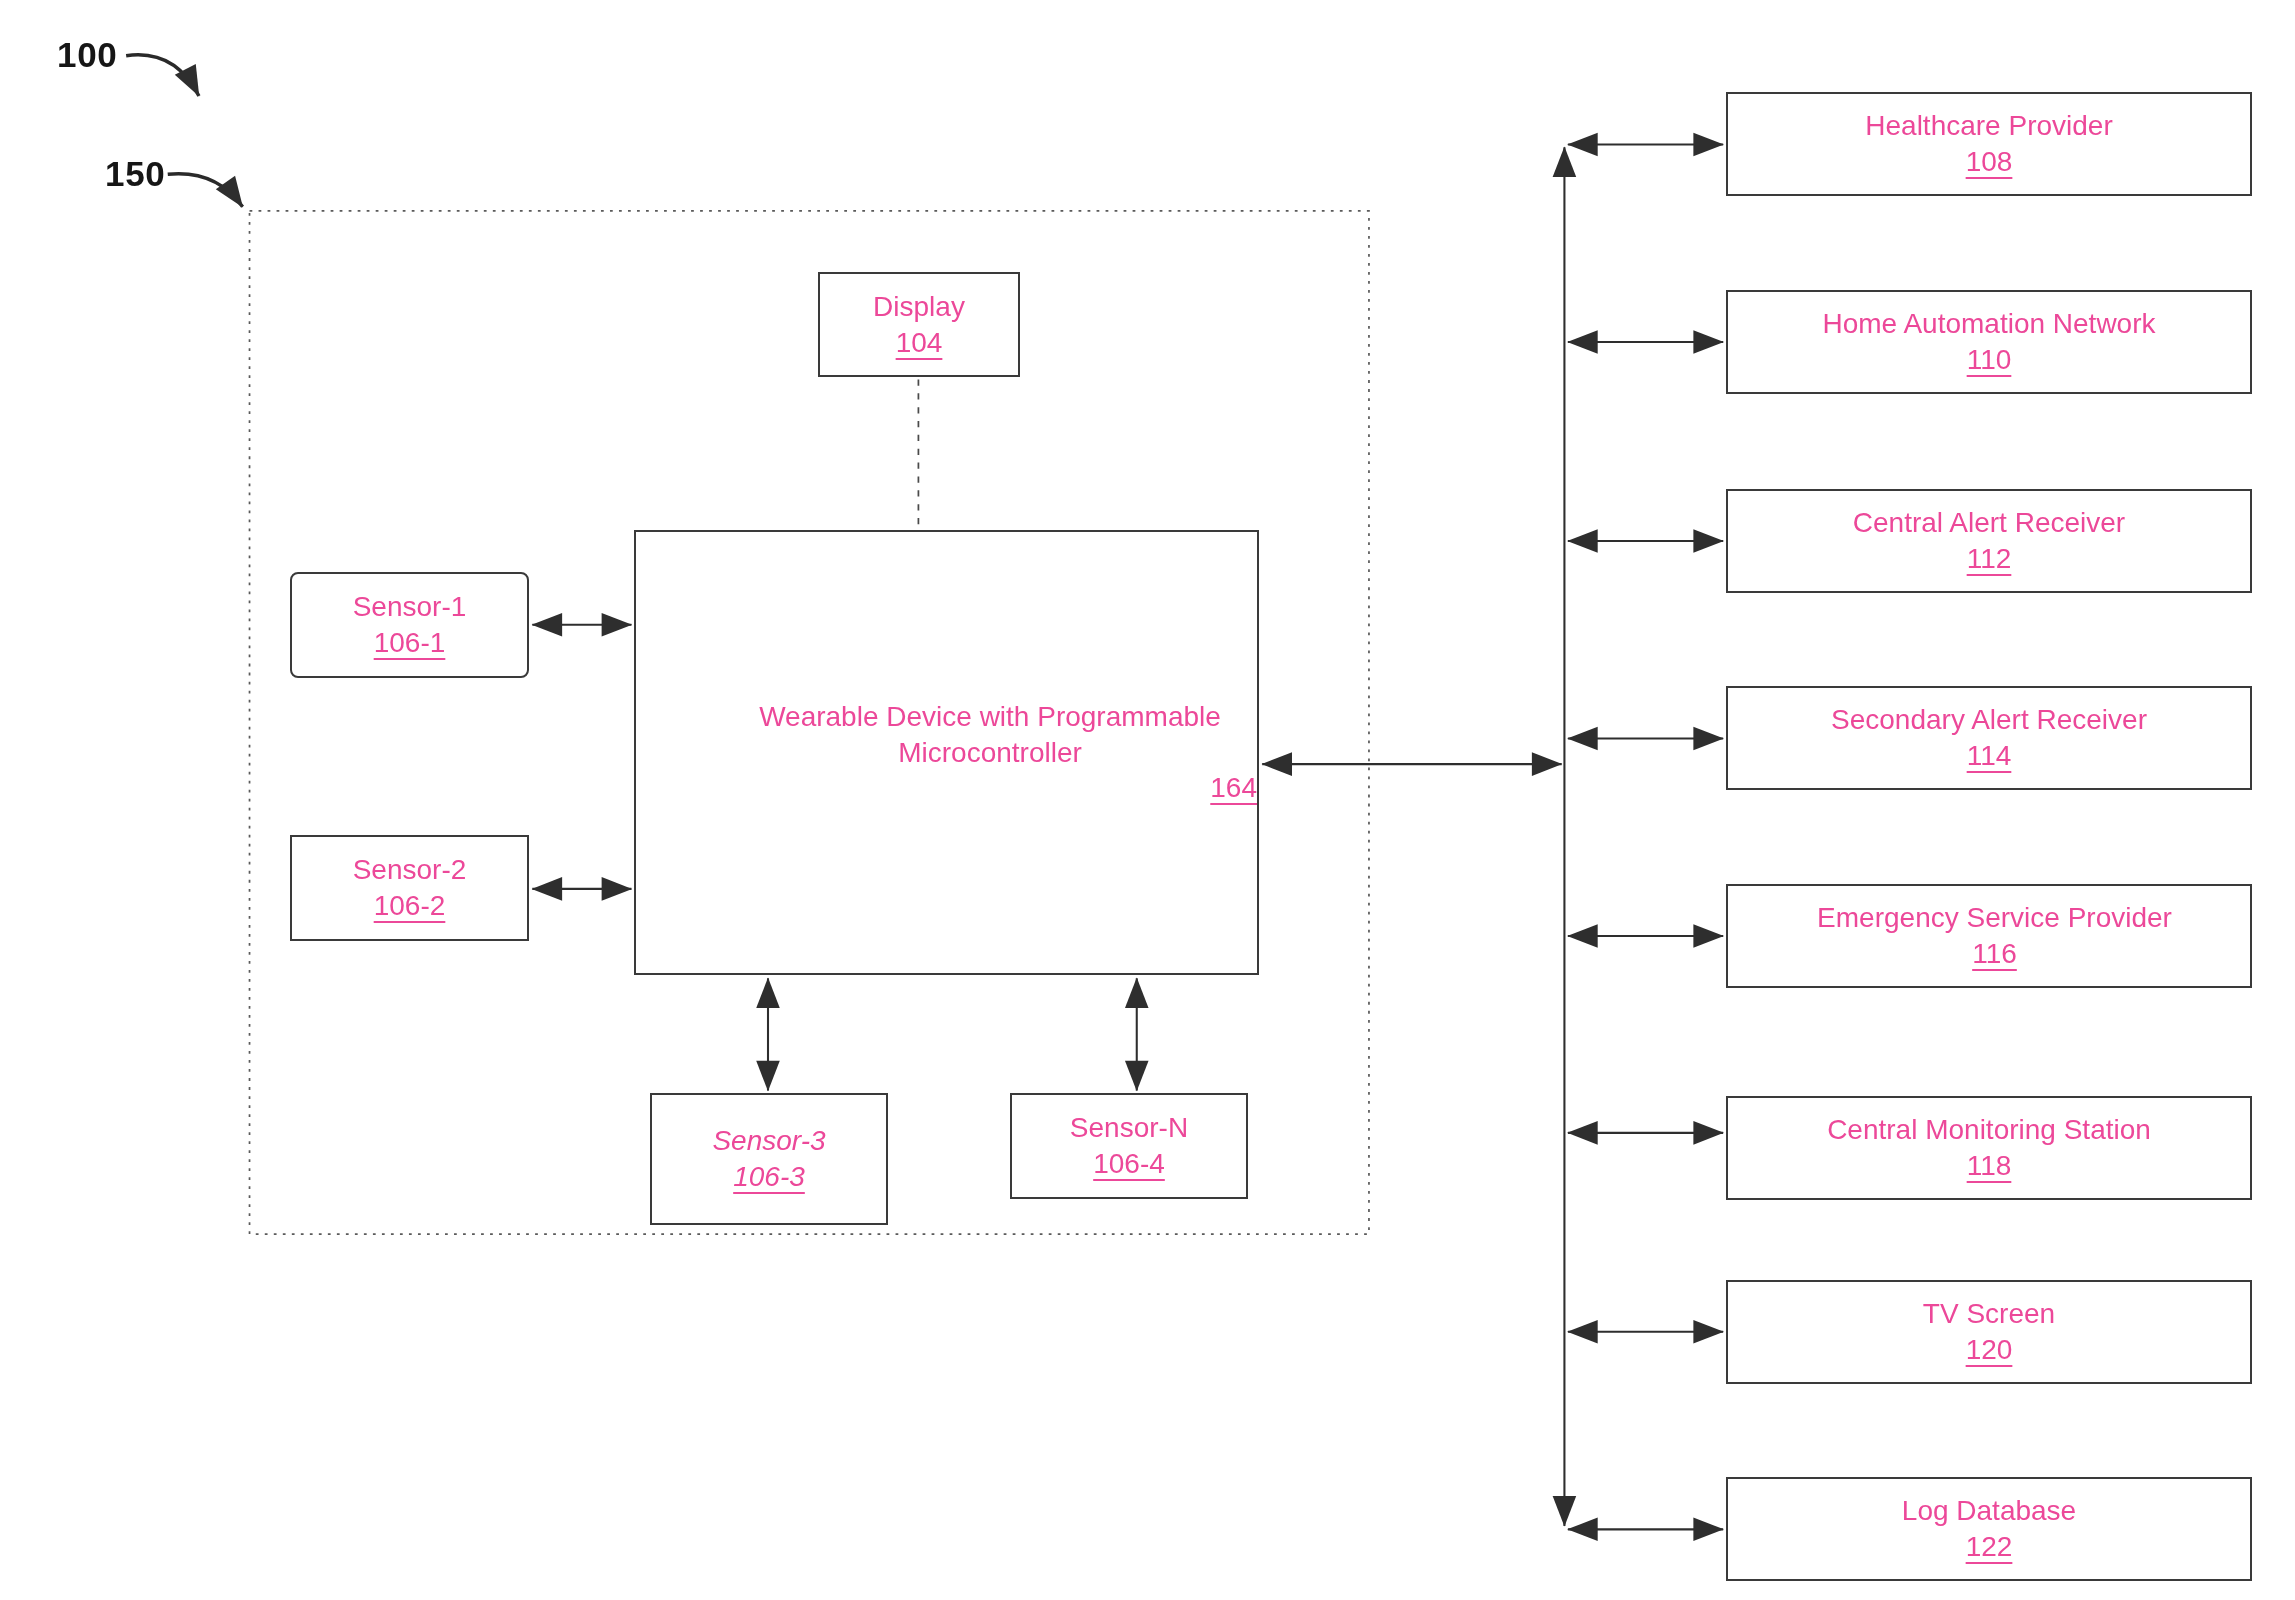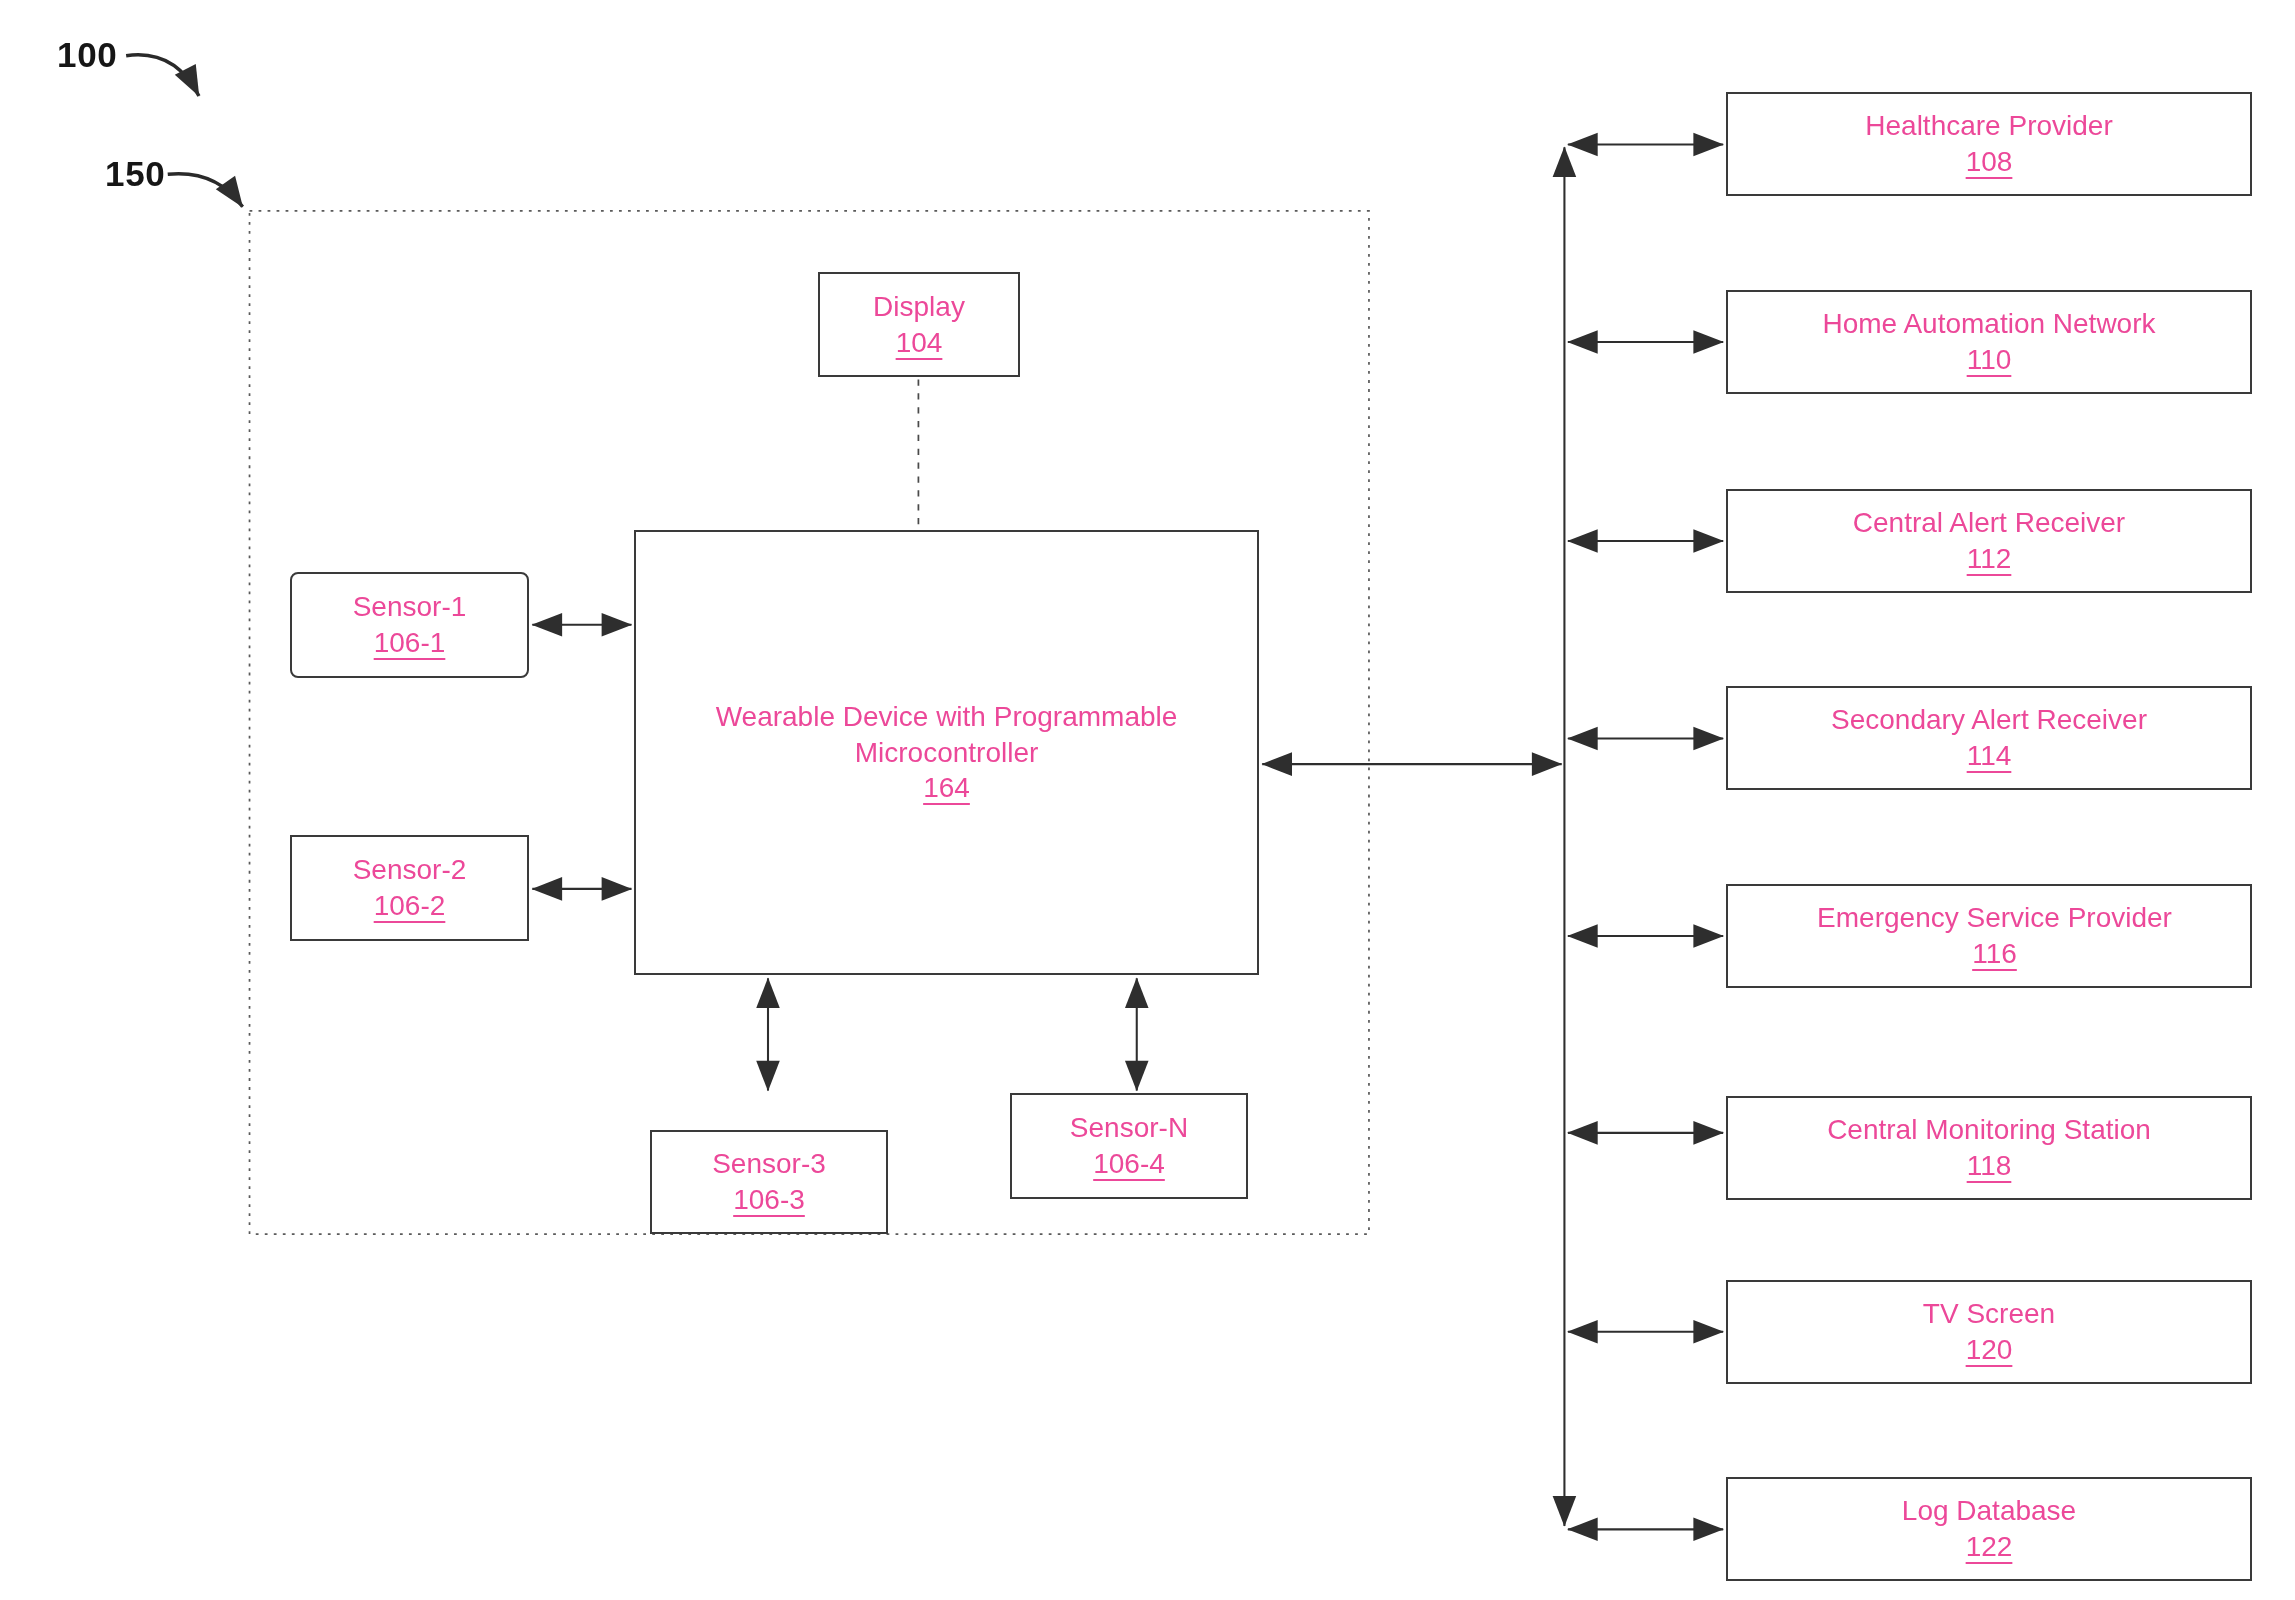--- a/index.html
+++ b/index.html
@@ -42,25 +42,25 @@
   .node .ref {
     text-decoration: underline;
     text-decoration-thickness: 2.4px;
     text-underline-offset: 5.5px;
   }
   .node .label {
     white-space: pre-line;
   }
   
   #display-box   { left: 818px; top: 272px;  width: 202px;  height: 105px; }
-  #wearable-box  { left: 634px;  top: 530px;  width: 625px;  height: 445px; }
+  #wearable-box  { left: 634px;  top: 530px;  width: 625px;  height: 445px; align-items: flex-end; }
   #wearable-box .label { max-width: 534px; }
   #sensor-1-box  { left: 290px;  top: 572px;  width: 239px;  height: 106px; border-radius: 8px; }
   #sensor-2-box  { left: 290px;  top: 835px; width: 239px;  height: 106px; }
-  #sensor-3-box  { left: 650px;  top: 1130px; width: 238px;  height: 104px; }
+  #sensor-3-box  { left: 650px;  top: 1093px; width: 238px;  height: 132px; font-style: italic; }
   #sensor-n-box  { left: 1010px; top: 1093px; width: 238px;  height: 106px; }
   .net-node      { left: 1726px; width: 526px; height: 104px; }
   #node-0 { top: 92px;  }
   #node-1 { top: 290px;  }
   #node-2 { top: 489px;  }
   #node-3 { top: 686px;  }
   #node-4 { top: 884px; padding-left: 11px; }
   #node-5 { top: 1096px; }
   #node-6 { top: 1280px; }
   #node-7 { top: 1477px; }

